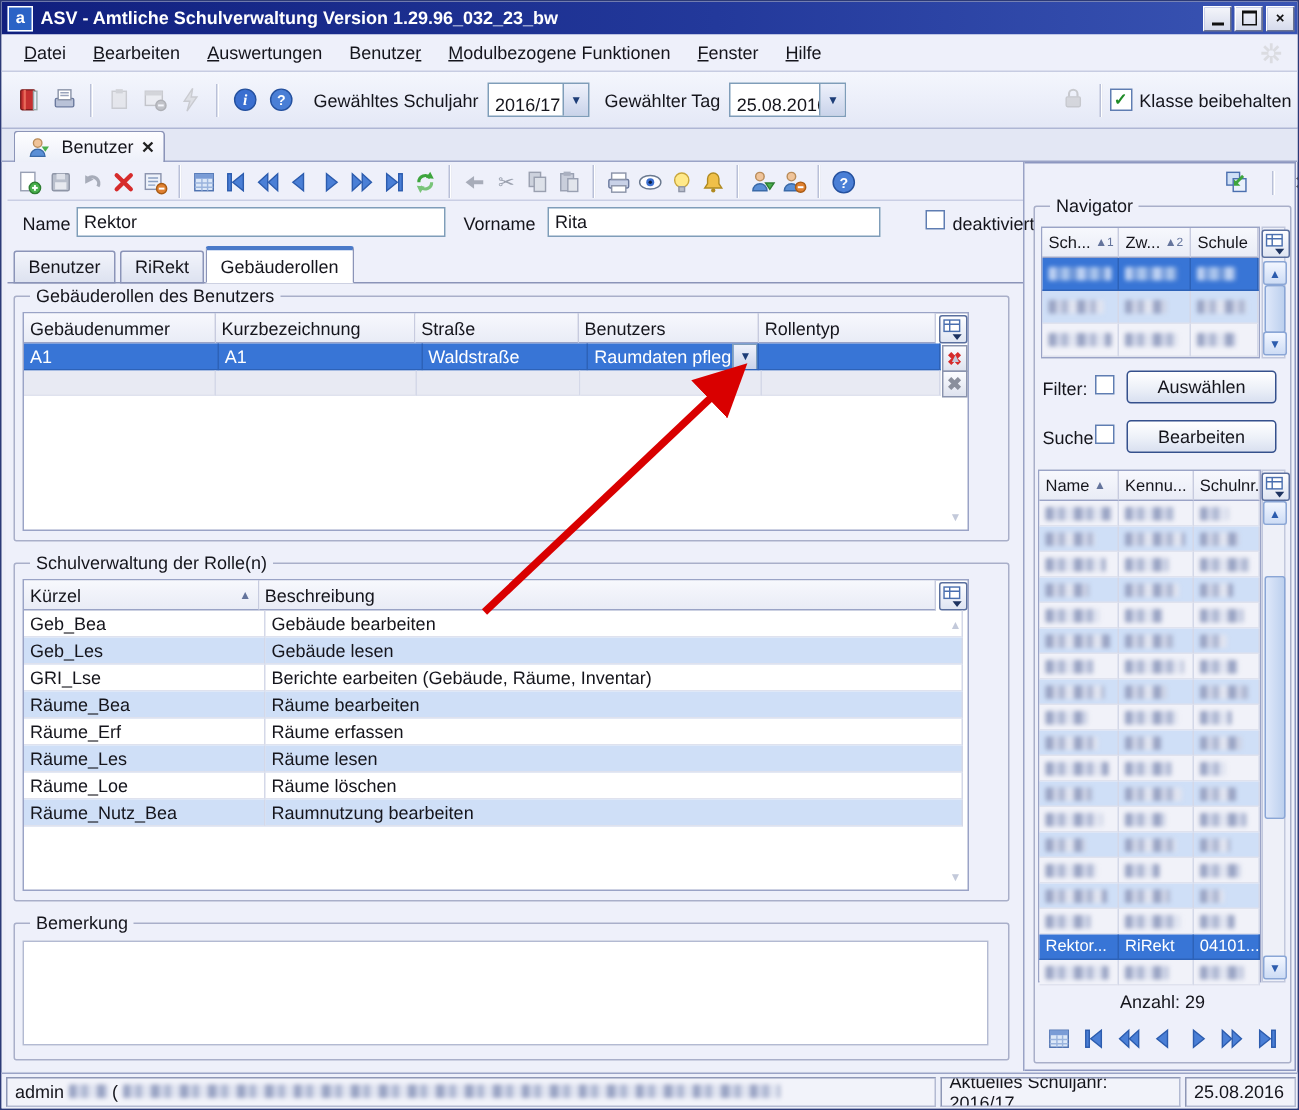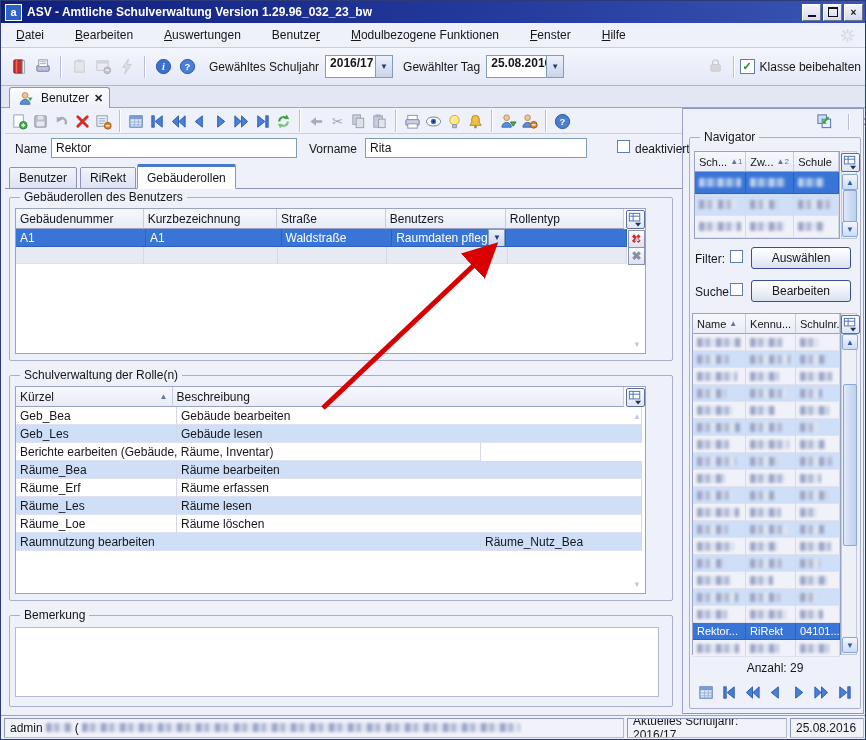--- a/index.html
+++ b/index.html
@@ -24,21 +24,21 @@
   .menu-item{padding:2px 7px;white-space:nowrap;cursor:default;}
   .menu-item u{text-decoration:underline;}
   
   .toolbar1{left:0;top:47px;width:866px;height:38px;background:linear-gradient(#f4f6fd,#e4e8f6);
             border-bottom:1px solid #aeb6d4;display:flex;align-items:center;padding:0 6px;}
   .icon{width:20px;height:20px;display:inline-flex;align-items:center;justify-content:center;
         margin:0 2px;flex:0 0 auto;}
   .icon.dis{opacity:.45;filter:grayscale(1);}
   .tsep{width:1px;height:22px;background:#b9c0d8;border-right:1px solid #fff;margin:0 5px;flex:0 0 auto;}
   .tb-label{margin:0 6px 0 10px;white-space:nowrap;}
-  .combo{height:21px;background:#fff;border:1px solid #7f9db9;display:flex;align-items:flex-start;font-weight:bold;}
+  .combo{height:21px;background:#fff;border:1px solid #7f9db9;display:flex;align-items:flex-end;}
   .combo .cval{padding:0 4px;flex:1;white-space:nowrap;overflow:hidden;}
   .cbtn{width:16px;height:100%;background:linear-gradient(#eef1fb,#c9d3ea);border-left:1px solid #7f9db9;
         display:flex;align-items:center;justify-content:center;font-size:8px;color:#1d3d77;}
   .checkbox{width:13px;height:13px;background:#fff;border:1px solid #5f7db2;display:inline-flex;
             align-items:center;justify-content:center;font-size:11px;color:#1f8b27;font-weight:bold;flex:0 0 auto;}
   
   .tabstrip{left:0;top:85px;width:866px;height:22px;background:#e3e7f4;border-bottom:1px solid #9aa3c6;}
   .maintab{position:absolute;left:8px;top:1px;height:21px;padding:0 6px;display:flex;align-items:center;gap:5px;
            background:linear-gradient(#fdfdff,#edf0f9);border:1px solid #8b94b8;border-bottom:none;
            border-radius:3px 3px 0 0;}
@@ -109,21 +109,21 @@
     <div class="winbtn">
         <div class="minbar"></div>
       </div>
     <div class="winbtn">
         <div class="maxbox"></div>
       </div>
     <div class="winbtn">×</div>
   </div>
 
   <div class="abs menubar">
-    <span id="menu-items" style="display:flex;gap:17px;">
+    <span id="menu-items" style="display:flex;gap:4px;">
         <span class="menu-item"><u>D</u>atei</span>
         <span class="menu-item"><u>B</u>earbeiten</span>
         <span class="menu-item"><u>A</u>uswertungen</span>
         <span class="menu-item">Benutze<u>r</u></span>
         <span class="menu-item"><u>M</u>odulbezogene Funktionen</span>
         <span class="menu-item"><u>F</u>enster</span>
         <span class="menu-item"><u>H</u>ilfe</span>
       </span>
     <span style="flex:1"></span>
     <span class="icon dis" id="busy-icon">
@@ -476,41 +476,42 @@
     <div id="perm-rows">
         <div class="trow " style="top: 20px; height: 18px;">
           <div class="td" style="width: 152px;">Geb_Bea</div>
           <div class="td" style="width: 456px;">Gebäude bearbeiten</div>
         </div>
         <div class="trow rowalt" style="top: 38px; height: 18px;">
           <div class="td" style="width: 152px;">Geb_Les</div>
           <div class="td" style="width: 456px;">Gebäude lesen</div>
         </div>
         <div class="trow " style="top: 56px; height: 18px;">
+          <div class="td" style="width: 152px;">GRI_Lse</div>
           <div class="td" style="width: 456px;">Berichte earbeiten (Gebäude, Räume, Inventar)</div>
         </div>
         <div class="trow rowalt" style="top: 74px; height: 18px;">
           <div class="td" style="width: 152px;">Räume_Bea</div>
           <div class="td" style="width: 456px;">Räume bearbeiten</div>
         </div>
         <div class="trow " style="top: 92px; height: 18px; text-align: center;">
           <div class="td" style="width: 152px;">Räume_Erf</div>
           <div class="td" style="width: 456px;">Räume erfassen</div>
         </div>
         <div class="trow rowalt" style="top: 110px; height: 18px;">
           <div class="td" style="width: 152px;">Räume_Les</div>
           <div class="td" style="width: 456px;">Räume lesen</div>
         </div>
         <div class="trow " style="top: 128px; height: 18px;">
           <div class="td" style="width: 152px;">Räume_Loe</div>
           <div class="td" style="width: 456px;">Räume löschen</div>
         </div>
         <div class="trow rowalt" style="top: 146px; height: 18px;">
+          <div class="td" style="width: 152px;">Räume_Nutz_Bea</div>
           <div class="td" style="width: 456px;">Raumnutzung bearbeiten</div>
-          <div class="td" style="width: 152px;">Räume_Nutz_Bea</div>
         </div>
       </div>
     <div class="sarrow faint abs" style="right:1px;top:22px">▲</div>
     <div class="sarrow faint abs" style="right:1px;bottom:2px">▼</div>
   </div>
 
   <div class="abs groupbox" style="left:8px;top:614px;width:664px;height:92px">
     <span class="grouplabel">Bemerkung</span>
   </div>
   <div class="abs" style="left:14px;top:626px;width:644px;height:70px;background:#fff;border:1px solid #b3bad2"></div>

